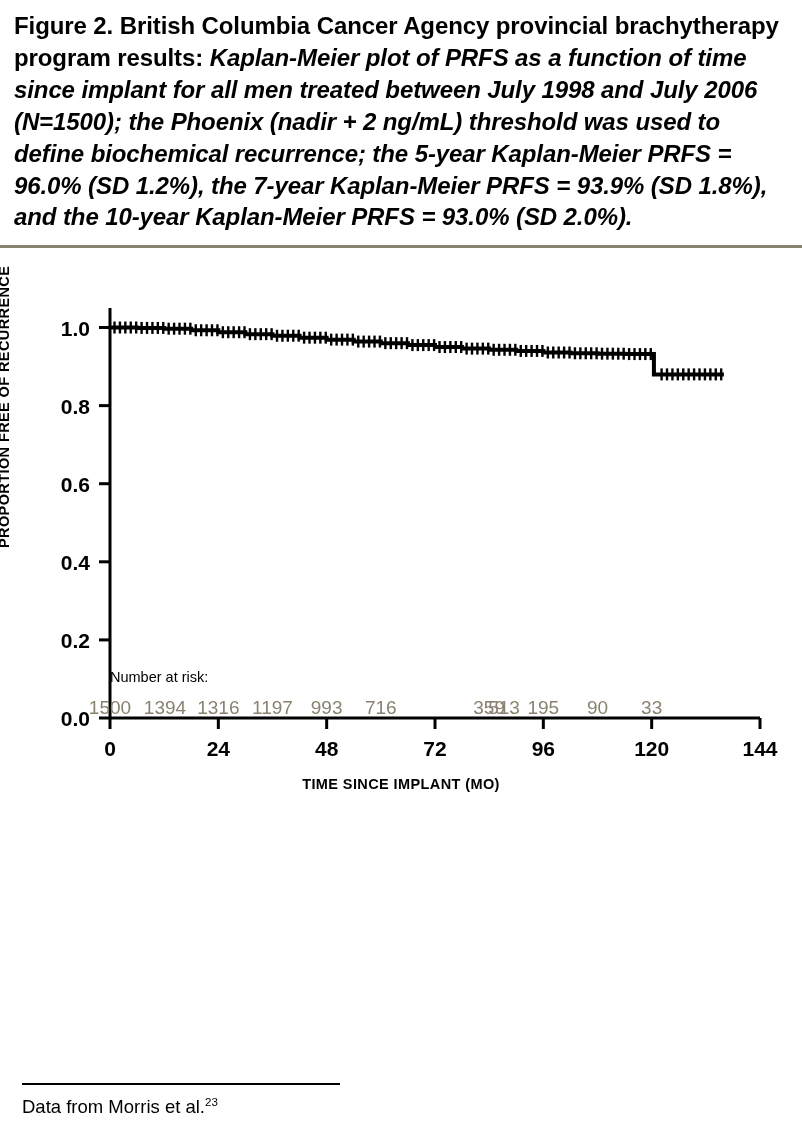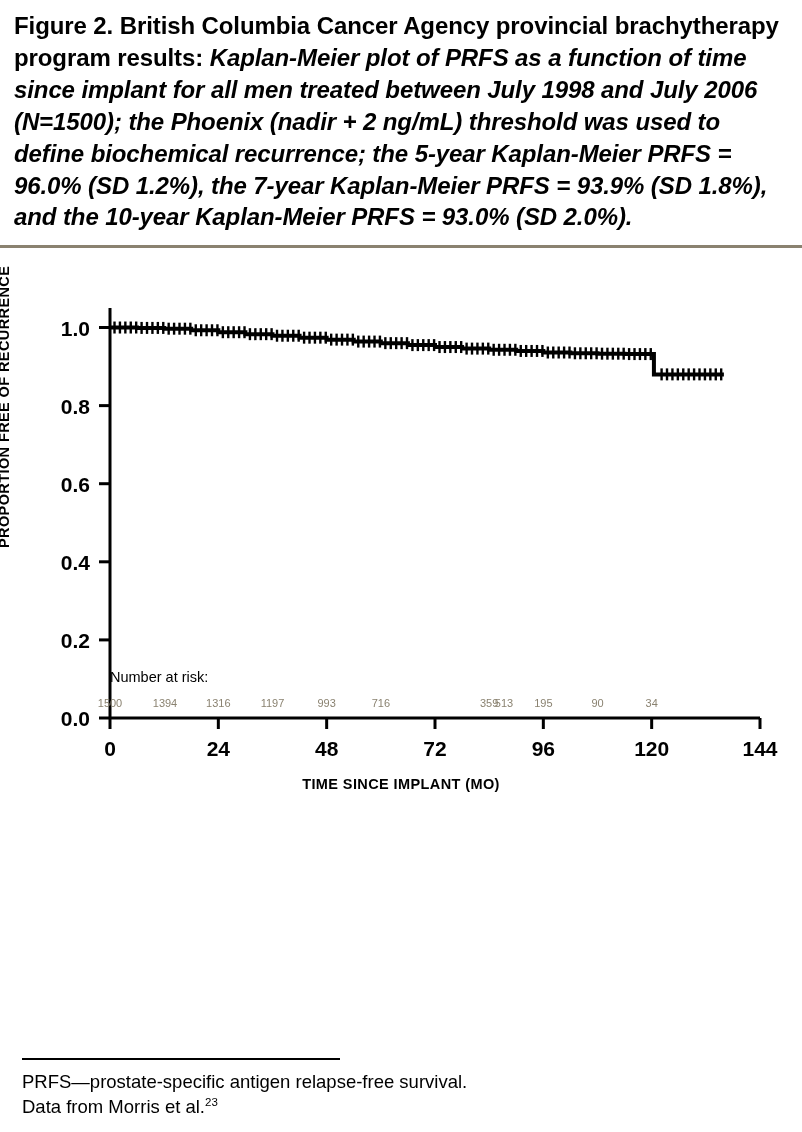--- a/index.html
+++ b/index.html
@@ -82,21 +82,21 @@
   }
   .risk-row {
     position: absolute;
     left: 0;
     top: 449px;
     width: 802px;
     height: 20px;
   }
   .risk-row span {
     position: absolute;
-    font-size: 11px;
+    font-size: 19px;
     color: #8a8270;
     transform: translateX(-50%);
     white-space: nowrap;
   }
 
   
   .footnote {
     position: absolute;
     left: 22px;
     bottom: 12px;
@@ -138,21 +138,21 @@
       <span style="left: 110px;">1500</span>
       <span style="left: 165px;">1394</span>
       <span style="left: 218.333px;">1316</span>
       <span style="left: 272.5px;">1197</span>
       <span style="left: 326.667px;">993</span>
       <span style="left: 380.833px;">716</span>
       <span style="left: 460px; margin-left: 44px;">513</span>
       <span style="left: 489.167px;">359</span>
       <span style="left: 543.333px;">195</span>
       <span style="left: 597.5px;">90</span>
-      <span style="left: 651.667px;">34</span>
+      <span style="left: 651.667px;">33</span>
     </div>
 
   <svg class="plot-svg" width="802" height="620" viewBox="0 0 802 620">
 
     <line x1="110" y1="470" x2="760" y2="470" stroke="#000" stroke-width="3"></line>
     <line x1="110" y1="60" x2="110" y2="470" stroke="#000" stroke-width="3"></line>
     <g id="ticks-x">
         <line x1="110" x2="110" y1="470" y2="481" stroke="#000" stroke-width="3"></line>
         <line x1="218.33333333333331" x2="218.33333333333331" y1="470" y2="481" stroke="#000" stroke-width="3"></line>
         <line x1="326.66666666666663" x2="326.66666666666663" y1="470" y2="481" stroke="#000" stroke-width="3"></line>
@@ -299,17 +299,16 @@
         <line x1="704.9305555555565" x2="704.9305555555565" y1="120.38095238095235" y2="132.38095238095235" stroke="#000" stroke-width="2.4"></line>
         <line x1="710.347222222223" x2="710.347222222223" y1="120.38095238095235" y2="132.38095238095235" stroke="#000" stroke-width="2.4"></line>
         <line x1="715.7638888888896" x2="715.7638888888896" y1="120.38095238095235" y2="132.38095238095235" stroke="#000" stroke-width="2.4"></line>
         <line x1="721.1805555555562" x2="721.1805555555562" y1="120.38095238095235" y2="132.38095238095235" stroke="#000" stroke-width="2.4"></line>
       </g>
   </svg>
 </div>
 
 <div class="footnote">
   <div class="footnote-rule"></div>
-  <div class="footnote-line">PRFS—prostate-specific antigen relapse-free survival.</div>
   <div class="footnote-line">
     <span>Data from Morris et al.</span><sup>23</sup>
   </div>
 </div>
 
 </body></html>

